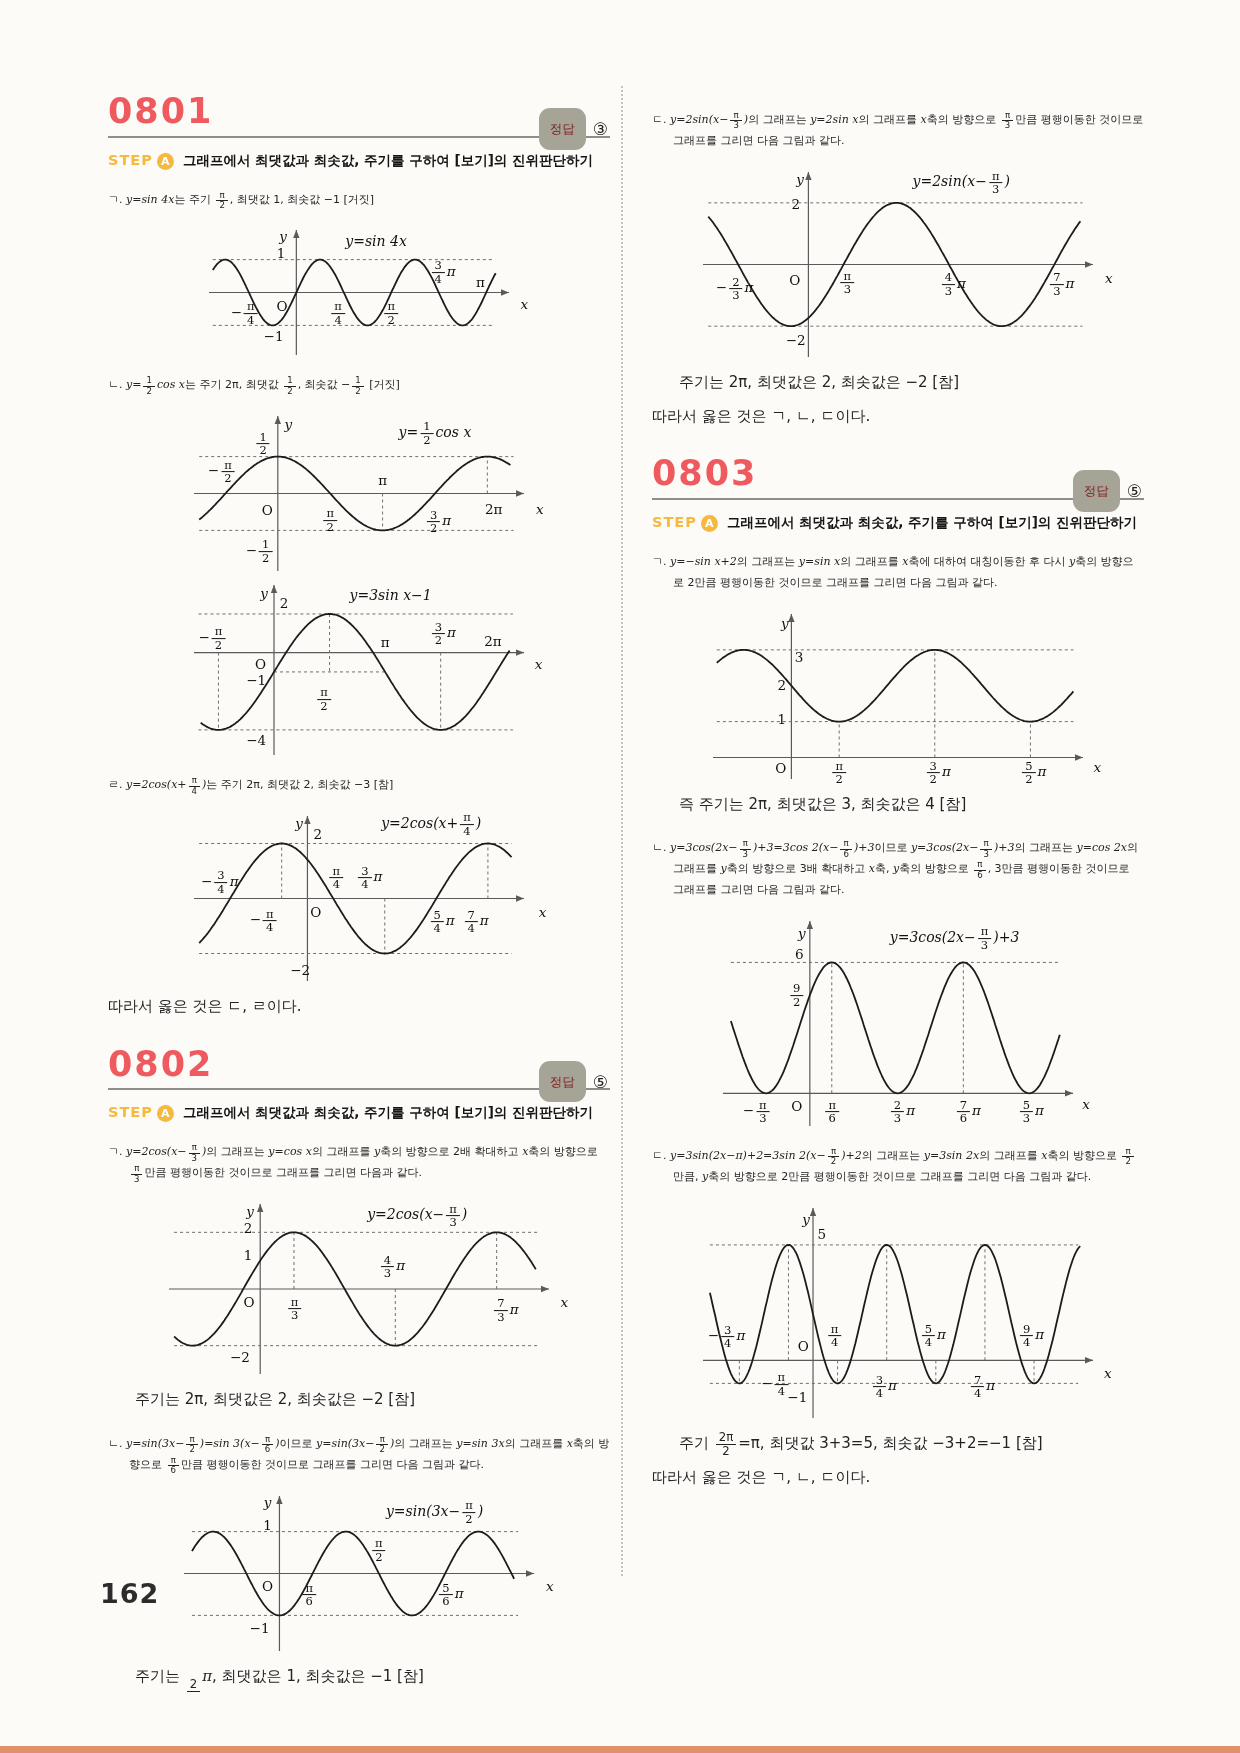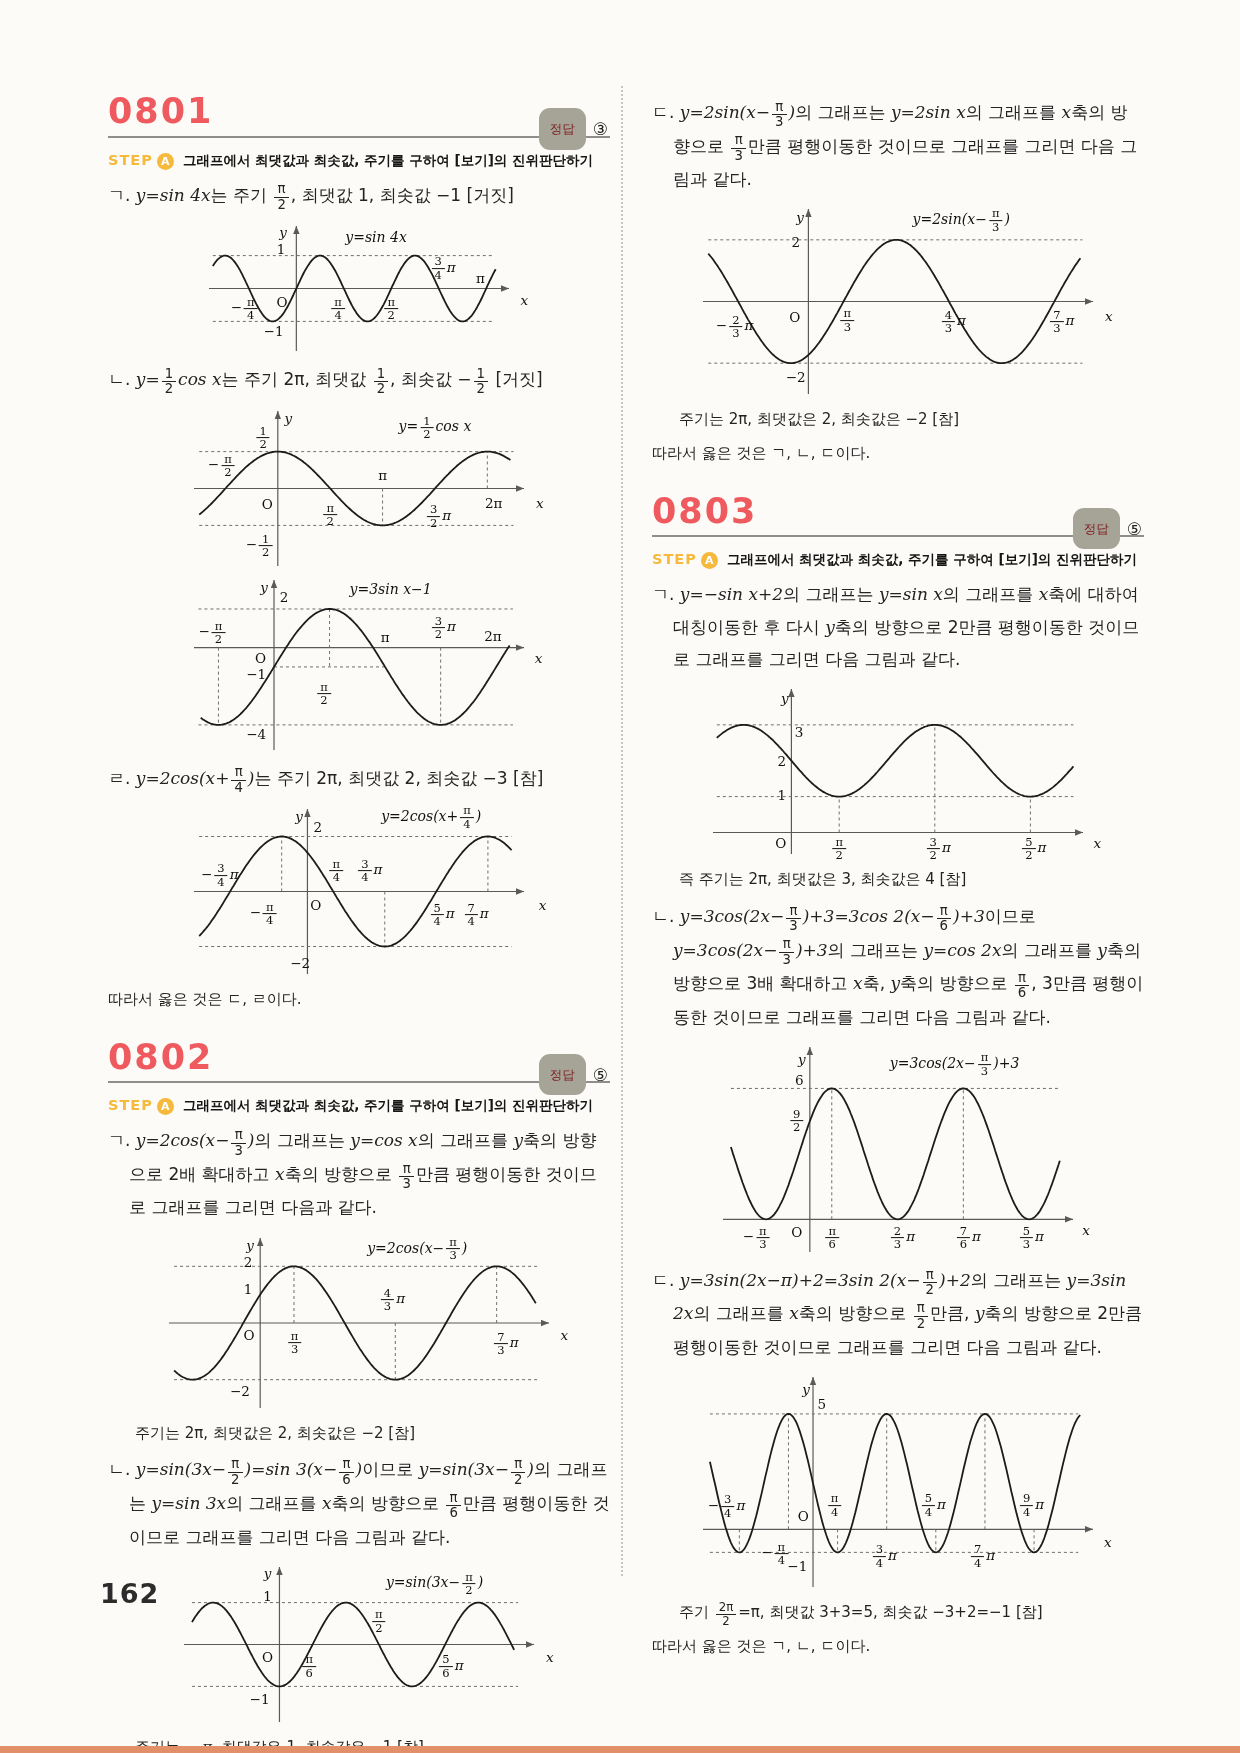--- a/index.html
+++ b/index.html
@@ -17,21 +17,21 @@
   .pill{background:var(--badge,#a5a497);color:#7f1d1d;font-size:12.5px;padding:12px 11px;border-radius:11px;line-height:1.4;}
   .ansnum{font-size:17px;color:#222;}
   .prule{border-bottom:2px solid #8f8e8a;margin-top:5px;}
   
   .step{margin:12px 0 9px;white-space:nowrap;}
   .steptx{color:var(--step,#f6b93c);font-weight:800;letter-spacing:1px;font-size:14.5px;margin-right:4px;}
   .stepbadge{display:inline-block;width:17px;height:17px;border-radius:50%;background:var(--step,#f6b93c);
              color:#fff;text-align:center;line-height:17px;font-size:11px;font-weight:bold;margin-right:9px;}
   .stephead{font-size:13.5px;font-weight:bold;color:#151515;}
   
-  .item{font-size:17px;line-height:1.9;padding-left:21px;text-indent:-21px;margin:6px 0;}
+  .item{font-size:11px;line-height:1.9;padding-left:21px;text-indent:-21px;margin:20px 0;}
   .note{font-size:15px;line-height:1.85;padding-left:27px;margin:4px 0;}
   .closing{font-size:15px;line-height:1.85;margin:6px 0;}
   .mi{font-family:"DejaVu Serif","Liberation Serif",serif;font-style:italic;}
   .tx{font-style:normal;}
   .frac{display:inline-block;vertical-align:-0.62em;text-align:center;font-size:0.78em;line-height:1.08;margin:0 2px;text-indent:0;}
   .fn{display:block;border-bottom:1px solid currentColor;padding:0 3px;}
   .fd{display:block;padding:0 3px;}
   
   .gouter{display:flex;justify-content:center;margin:14px 0 12px;}
   .gwrap{position:relative;}

